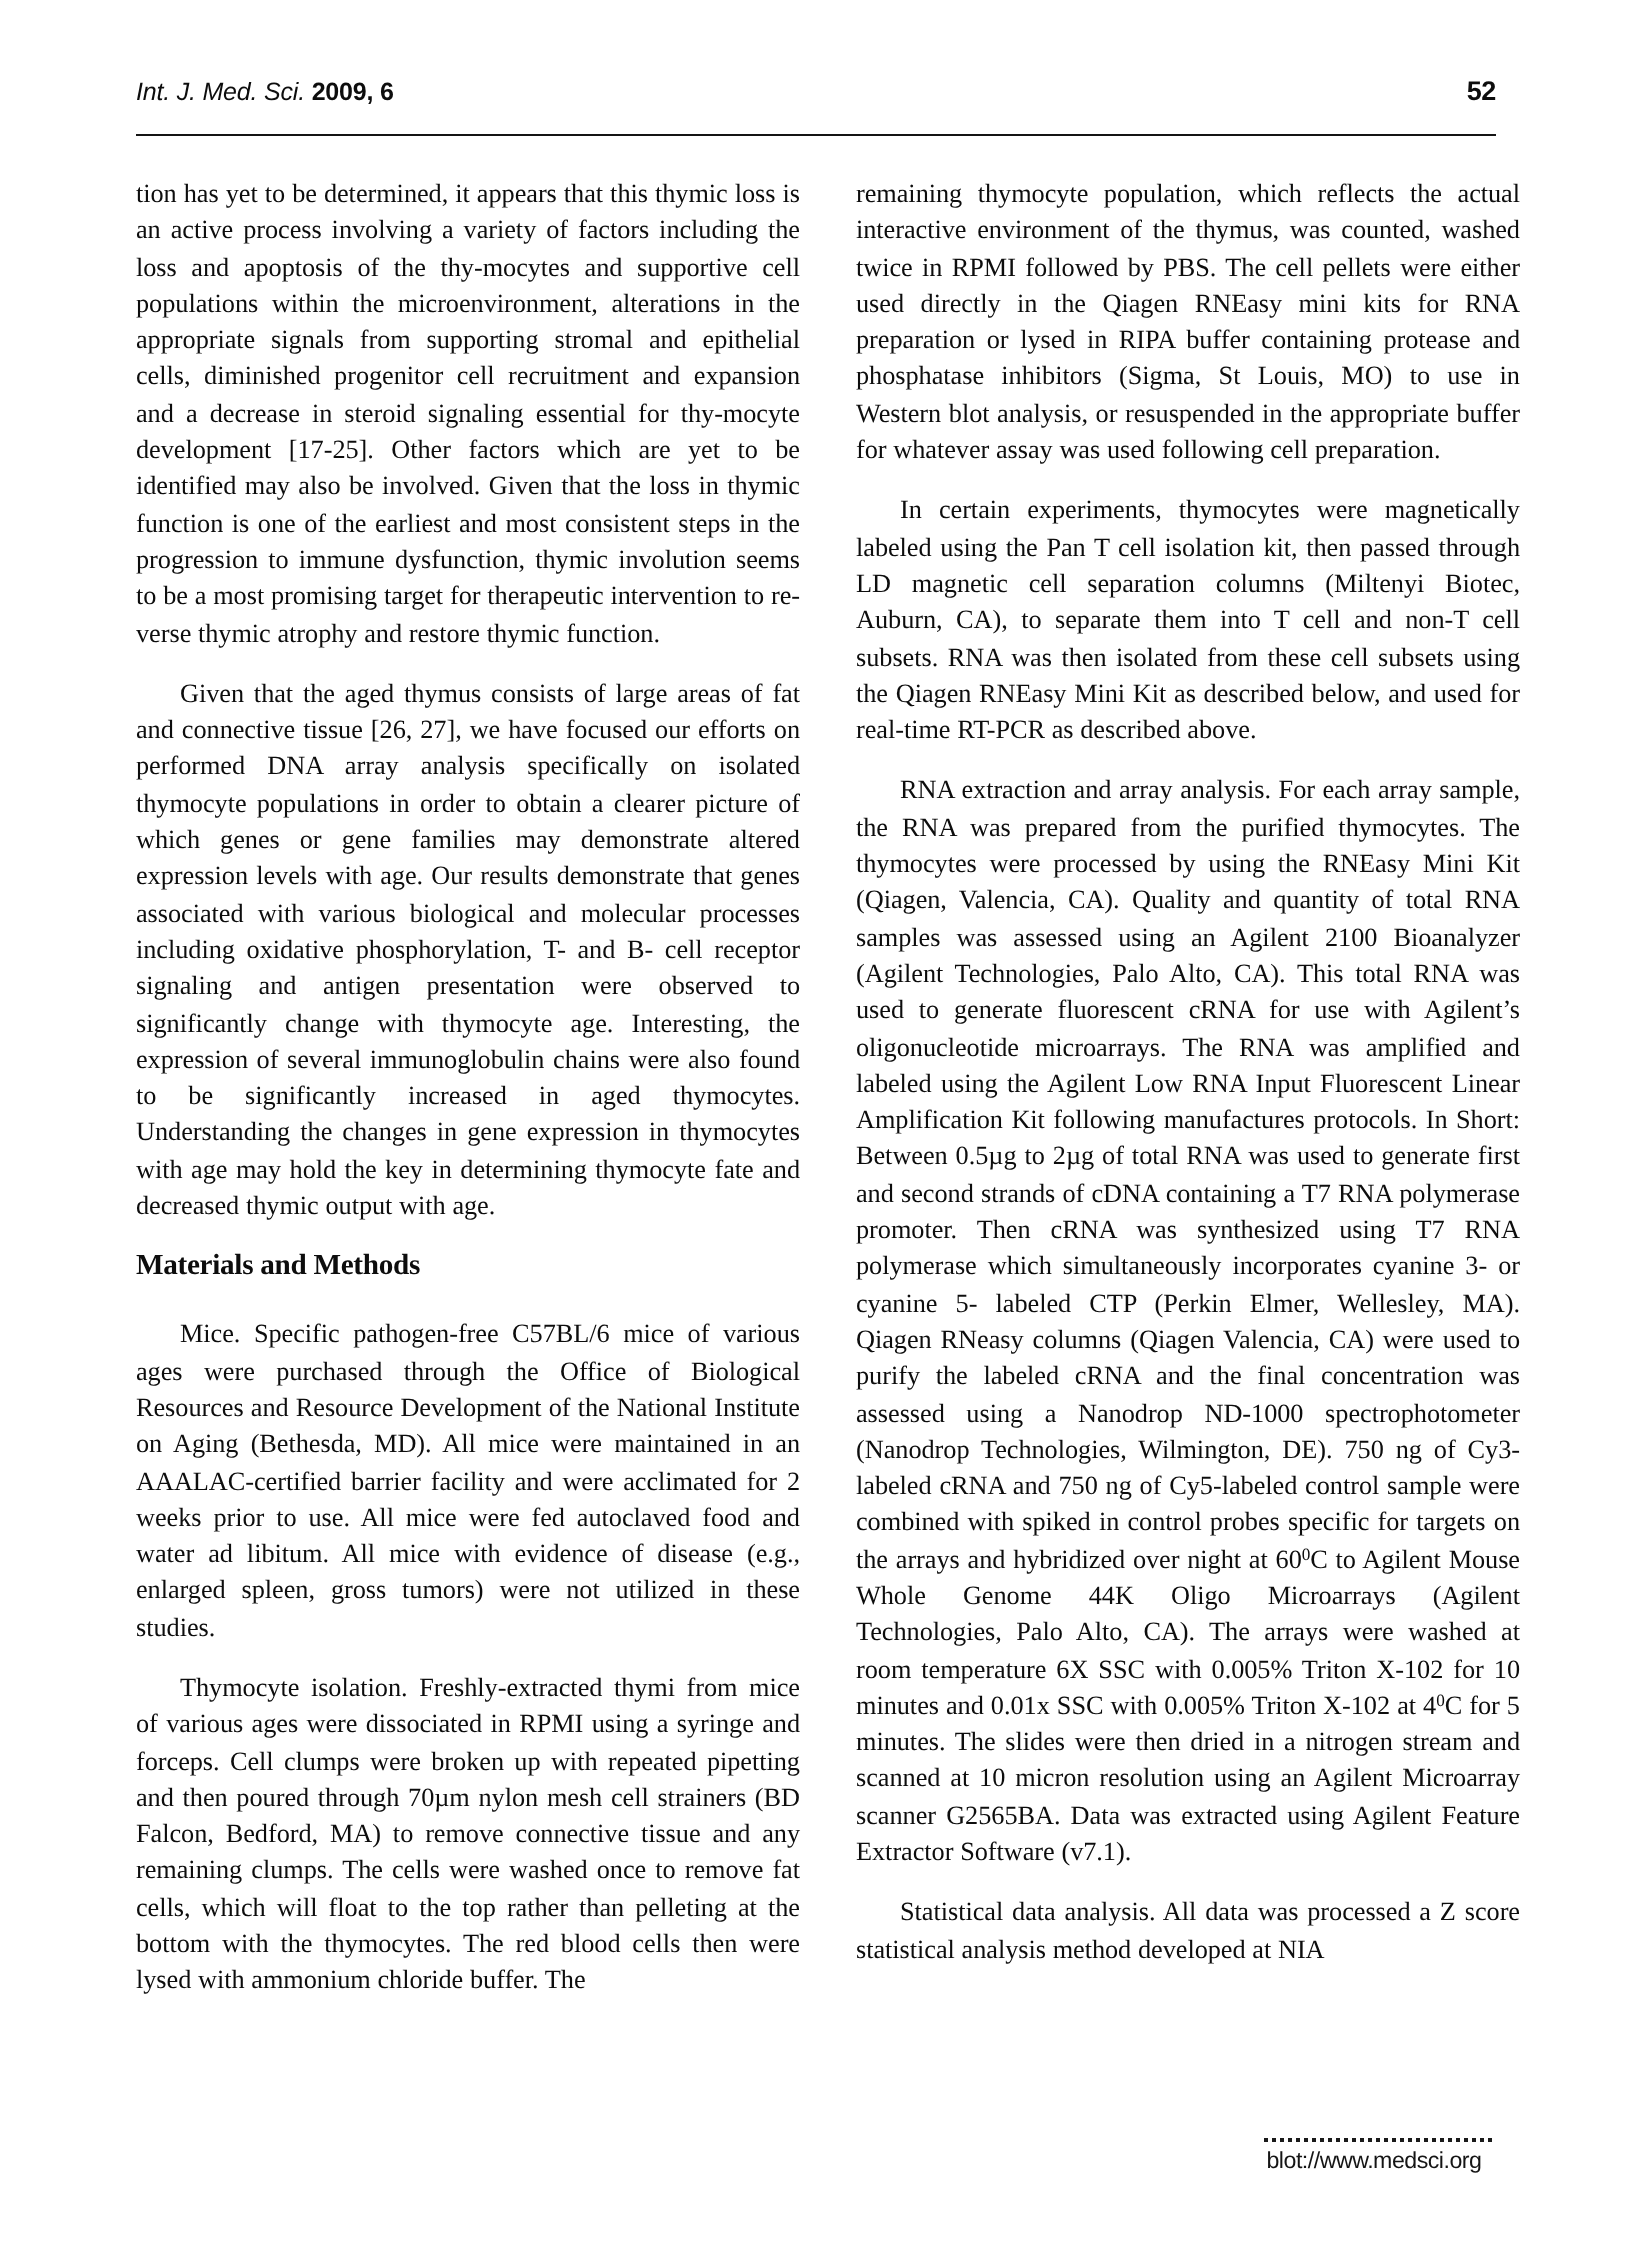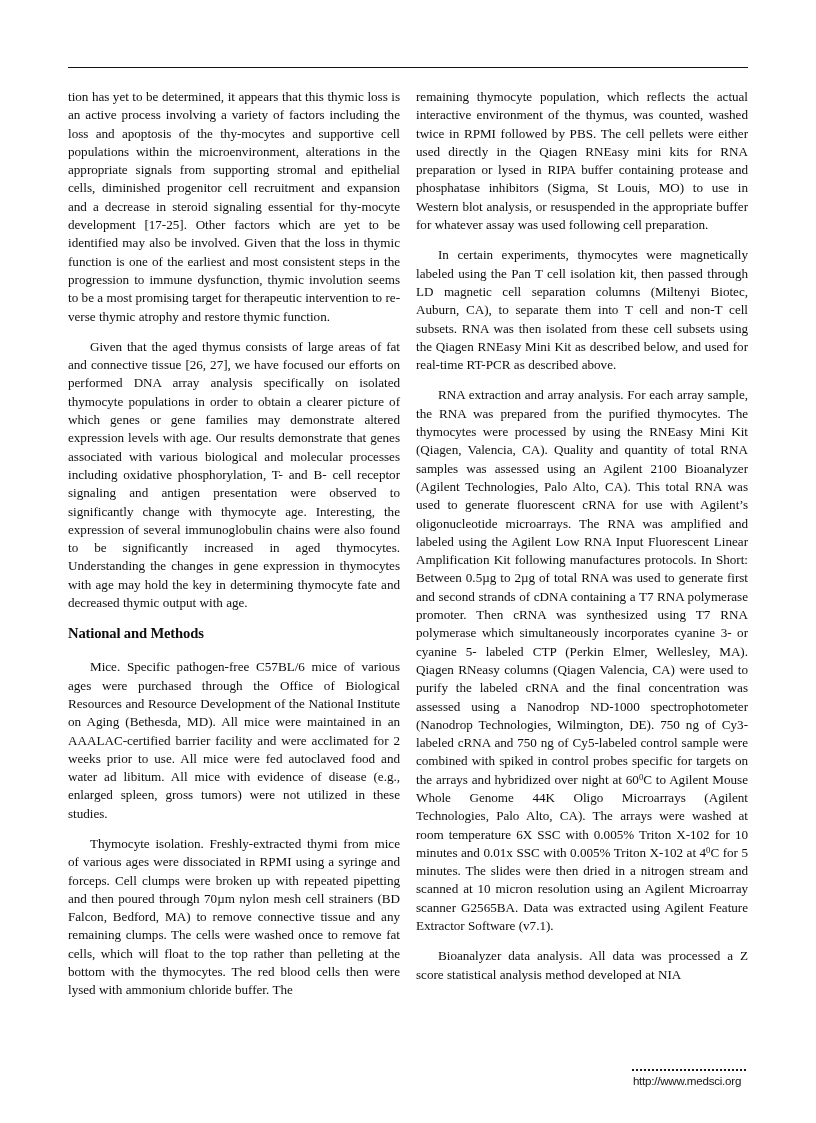--- a/index.html
+++ b/index.html
@@ -63,21 +63,21 @@
   }
 
   
   .columns {
     position: absolute;
     left: 68px;
     top: 88px;
     width: 681px;
     height: 950px;
     display: flex;
-    gap: 16px;
+    gap: 28px;
   }
   .col {
     width: 332px;
     flex: 0 0 332px;
   }
 
   p.para {
     margin: 0;
     font-size: 13.15px;
     line-height: 18.3px;
@@ -127,37 +127,41 @@
     font-size: 11.6px;
     letter-spacing: -0.25px;
     color: #151515;
   }
 </style>
 </head>
 <body>
 
 <div class="page">
 
+  <div class="running-head">
+    <div class="journal-ref"><span>Int. J. Med. Sci.</span> <span class="vol">2009, 6</span></div>
+    <div class="page-number">52</div>
+  </div>
   <div class="head-rule"></div>
 
   <div class="columns">
 
     <div class="col">
       <p class="para">tion has yet to be determined, it appears that this thymic loss is an active process involving a variety of factors including the loss and apoptosis of the thy-mocytes and supportive cell populations within the microenvironment, alterations in the appropriate signals from supporting stromal and epithelial cells, diminished progenitor cell recruitment and expansion and a decrease in steroid signaling essential for thy-mocyte development [17-25]. Other factors which are yet to be identified may also be involved. Given that the loss in thymic function is one of the earliest and most consistent steps in the progression to immune dysfunction, thymic involution seems to be a most promising target for therapeutic intervention to re-verse thymic atrophy and restore thymic function.</p>
       <p class="para indent">Given that the aged thymus consists of large areas of fat and connective tissue [26, 27], we have focused our efforts on performed DNA array analysis specifically on isolated thymocyte populations in order to obtain a clearer picture of which genes or gene families may demonstrate altered expression levels with age. Our results demonstrate that genes associated with various biological and molecular processes including oxidative phosphorylation, T- and B- cell receptor signaling and antigen presentation were observed to significantly change with thymocyte age. Interesting, the expression of several immunoglobulin chains were also found to be significantly increased in aged thymocytes. Understanding the changes in gene expression in thymocytes with age may hold the key in determining thymocyte fate and decreased thymic output with age.</p>
-      <h2 class="section-heading">National and Methods</h2>
+      <h2 class="section-heading">Materials and Methods</h2>
       <p class="para indent"><span class="it">Mice.</span><span> Specific pathogen-free C57BL/6 mice of various ages were purchased through the Office of Biological Resources and Resource Development of the National Institute on Aging (Bethesda, MD). All mice were maintained in an AAALAC-certified barrier facility and were acclimated for 2 weeks prior to use. All mice were fed autoclaved food and water </span><span class="it">ad libitum</span><span>. All mice with evidence of disease (e.g., enlarged spleen, gross tumors) were not utilized in these studies.</span></p>
       <p class="para indent"><span class="it">Thymocyte isolation.</span><span> Freshly-extracted thymi from mice of various ages were dissociated in RPMI using a syringe and forceps. Cell clumps were broken up with repeated pipetting and then poured through 70µm nylon mesh cell strainers (BD Falcon, Bedford, MA) to remove connective tissue and any remaining clumps. The cells were washed once to remove fat cells, which will float to the top rather than pelleting at the bottom with the thymocytes. The red blood cells then were lysed with ammonium chloride buffer. The</span></p>
     </div>
 
     <div class="col">
       <p class="para">remaining thymocyte population, which reflects the actual interactive environment of the thymus, was counted, washed twice in RPMI followed by PBS. The cell pellets were either used directly in the Qiagen RNEasy mini kits for RNA preparation or lysed in RIPA buffer containing protease and phosphatase inhibitors (Sigma, St Louis, MO) to use in Western blot analysis, or resuspended in the appropriate buffer for whatever assay was used following cell preparation.</p>
       <p class="para indent">In certain experiments, thymocytes were magnetically labeled using the Pan T cell isolation kit, then passed through LD magnetic cell separation columns (Miltenyi Biotec, Auburn, CA), to separate them into T cell and non-T cell subsets. RNA was then isolated from these cell subsets using the Qiagen RNEasy Mini Kit as described below, and used for real-time RT-PCR as described above.</p>
       <p class="para indent"><span class="it">RNA extraction and array analysis.</span><span> For each array sample, the RNA was prepared from the purified thymocytes. The thymocytes were processed by using the RNEasy Mini Kit (Qiagen, Valencia, CA). Quality and quantity of total RNA samples was assessed using an Agilent 2100 Bioanalyzer (Agilent Technologies, Palo Alto, CA). This total RNA was used to generate fluorescent cRNA for use with Agilent’s oligonucleotide microarrays. The RNA was amplified and labeled using the Agilent Low RNA Input Fluorescent Linear Amplification Kit following manufactures protocols. In Short: Between 0.5µg to 2µg of total RNA was used to generate first and second strands of cDNA containing a T7 RNA polymerase promoter. Then cRNA was synthesized using T7 RNA polymerase which simultaneously incorporates cyanine 3- or cyanine 5- labeled CTP (Perkin Elmer, Wellesley, MA). Qiagen RNeasy columns (Qiagen Valencia, CA) were used to purify the labeled cRNA and the final concentration was assessed using a Nanodrop ND-1000 spectrophotometer (Nanodrop Technologies, Wilmington, DE). 750 ng of Cy3-labeled cRNA and 750 ng of Cy5-labeled control sample were combined with spiked in control probes specific for targets on the arrays and hybridized over night at 60</span><sup class="deg">0</sup><span>C to Agilent Mouse Whole Genome 44K Oligo Microarrays (Agilent Technologies, Palo Alto, CA). The arrays were washed at room temperature 6X SSC with 0.005% Triton X-102 for 10 minutes and 0.01x SSC with 0.005% Triton X-102 at 4</span><sup class="deg">0</sup><span>C for 5 minutes. The slides were then dried in a nitrogen stream and scanned at 10 micron resolution using an Agilent Microarray scanner G2565BA. Data was extracted using Agilent Feature Extractor Software (v7.1).</span></p>
-      <p class="para indent"><span class="it">Bioanalyzer data analysis.</span><span> All data was processed a Z score statistical analysis method developed at NIA</span></p>
+      <p class="para indent"><span class="it">Statistical data analysis.</span><span> All data was processed a Z score statistical analysis method developed at NIA</span></p>
     </div>
 
   </div>
 
   <div class="footer-rule"></div>
-  <div class="footer-url">http://www.medsci.org</div>
+  <div class="footer-url">blot://www.medsci.org</div>
 
 </div>
 
 </body></html>

